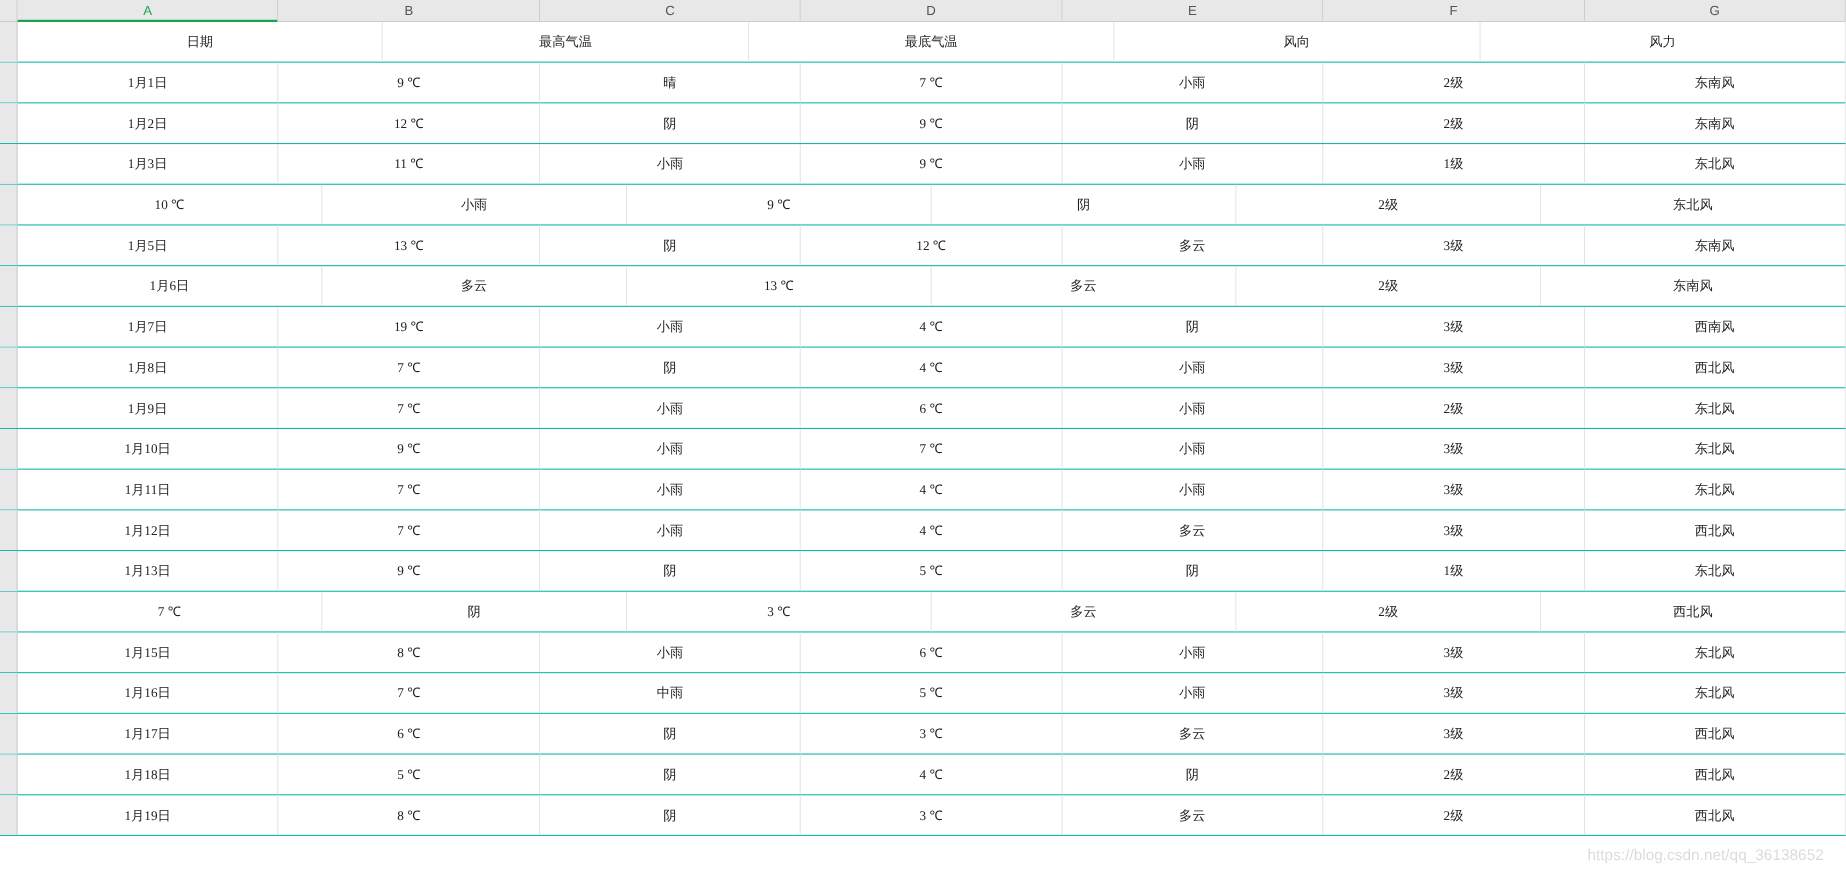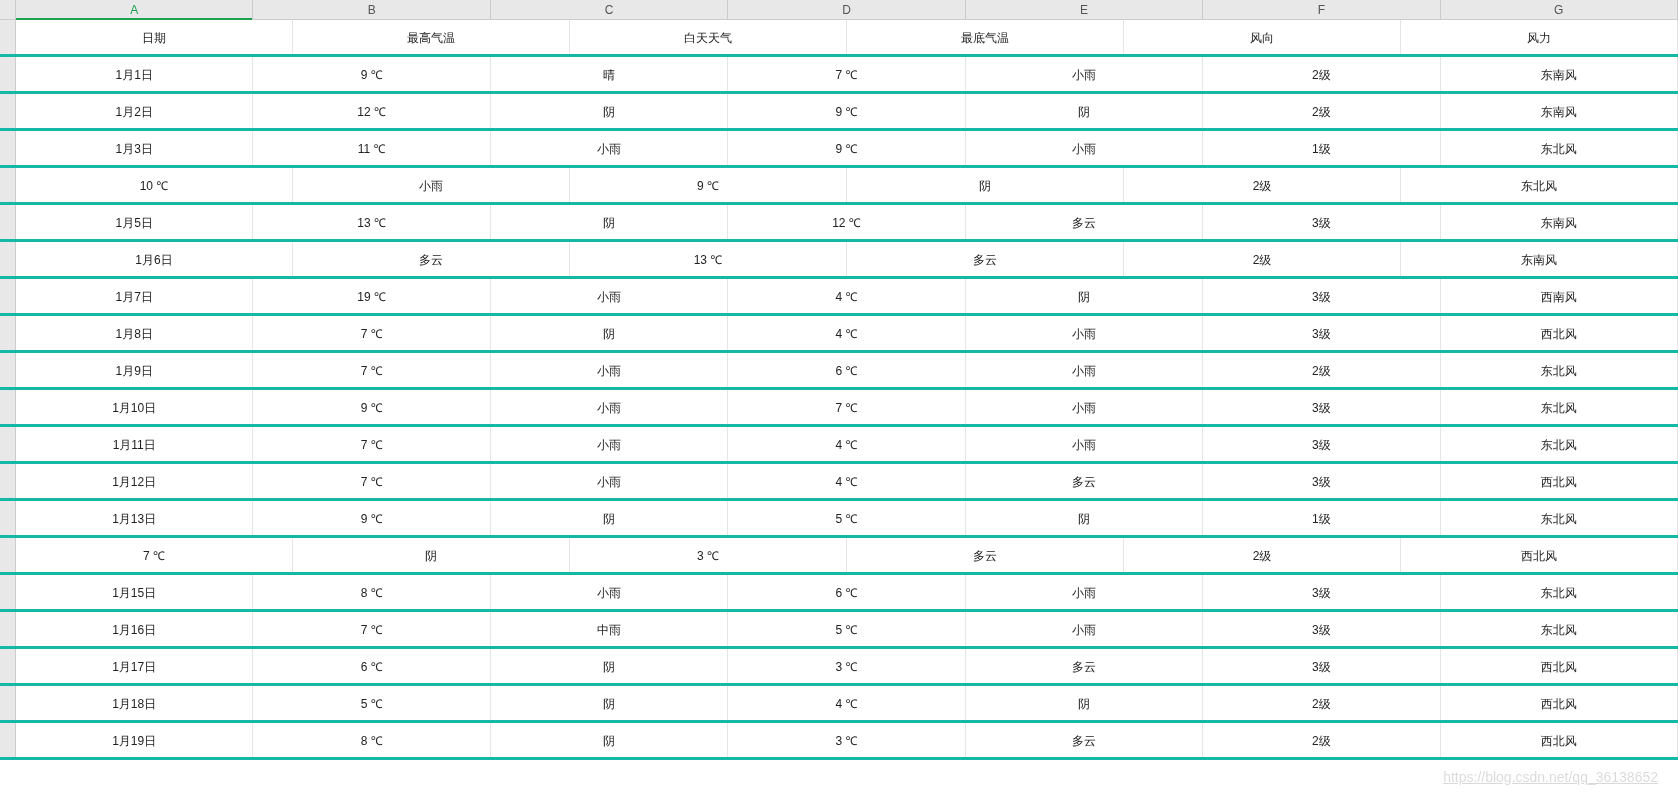--- a/index.html
+++ b/index.html
@@ -47,21 +47,22 @@
       position: absolute;
       left: 0;
       right: 0;
       bottom: -1px;
       height: 2px;
       background: #1aa251;
     }
     .data-row {
       display: flex;
       height: 37px;
-      border-bottom: 3px solid #14b8a6;
+      border-bottom: 1px solid #14b8a6;
+      font-family: Liberation Serif, serif;
     }
     .row-gutter {
       width: 16px;
       min-width: 16px;
       background: #e8e8e8;
       border-right: 1px solid #ccc;
     }
     .cell {
       flex: 1;
       text-align: center;
@@ -74,21 +75,20 @@
     .header-row {
       background: #fff;
     }
     .watermark {
       position: fixed;
       right: 20px;
       bottom: 10px;
       color: rgba(0,0,0,0.15);
       font-size: 14px;
       pointer-events: none;
-      text-decoration: underline;
     }
   </style>
 </head>
 <body>
 
 
 
 <div class="spreadsheet">
   <div class="column-headers">
     <div class="row-stub"></div>
@@ -98,21 +98,20 @@
     <div class="col-header">D</div>
     <div class="col-header">E</div>
     <div class="col-header">F</div>
     <div class="col-header">G</div>
   </div>
 
   <div class="data-row header-row">
     <div class="row-gutter"></div>
     <div class="cell">日期</div>
     <div class="cell">最高气温</div>
-    <div class="cell">白天天气</div>
     <div class="cell">最底气温</div>
     <div class="cell">风向</div>
     <div class="cell">风力</div>
   </div>
 
   <div id="data-rows">
       <div class="data-row">
         <div class="row-gutter"></div>
         <div class="cell">1月1日</div>
         <div class="cell">9 ℃</div>

